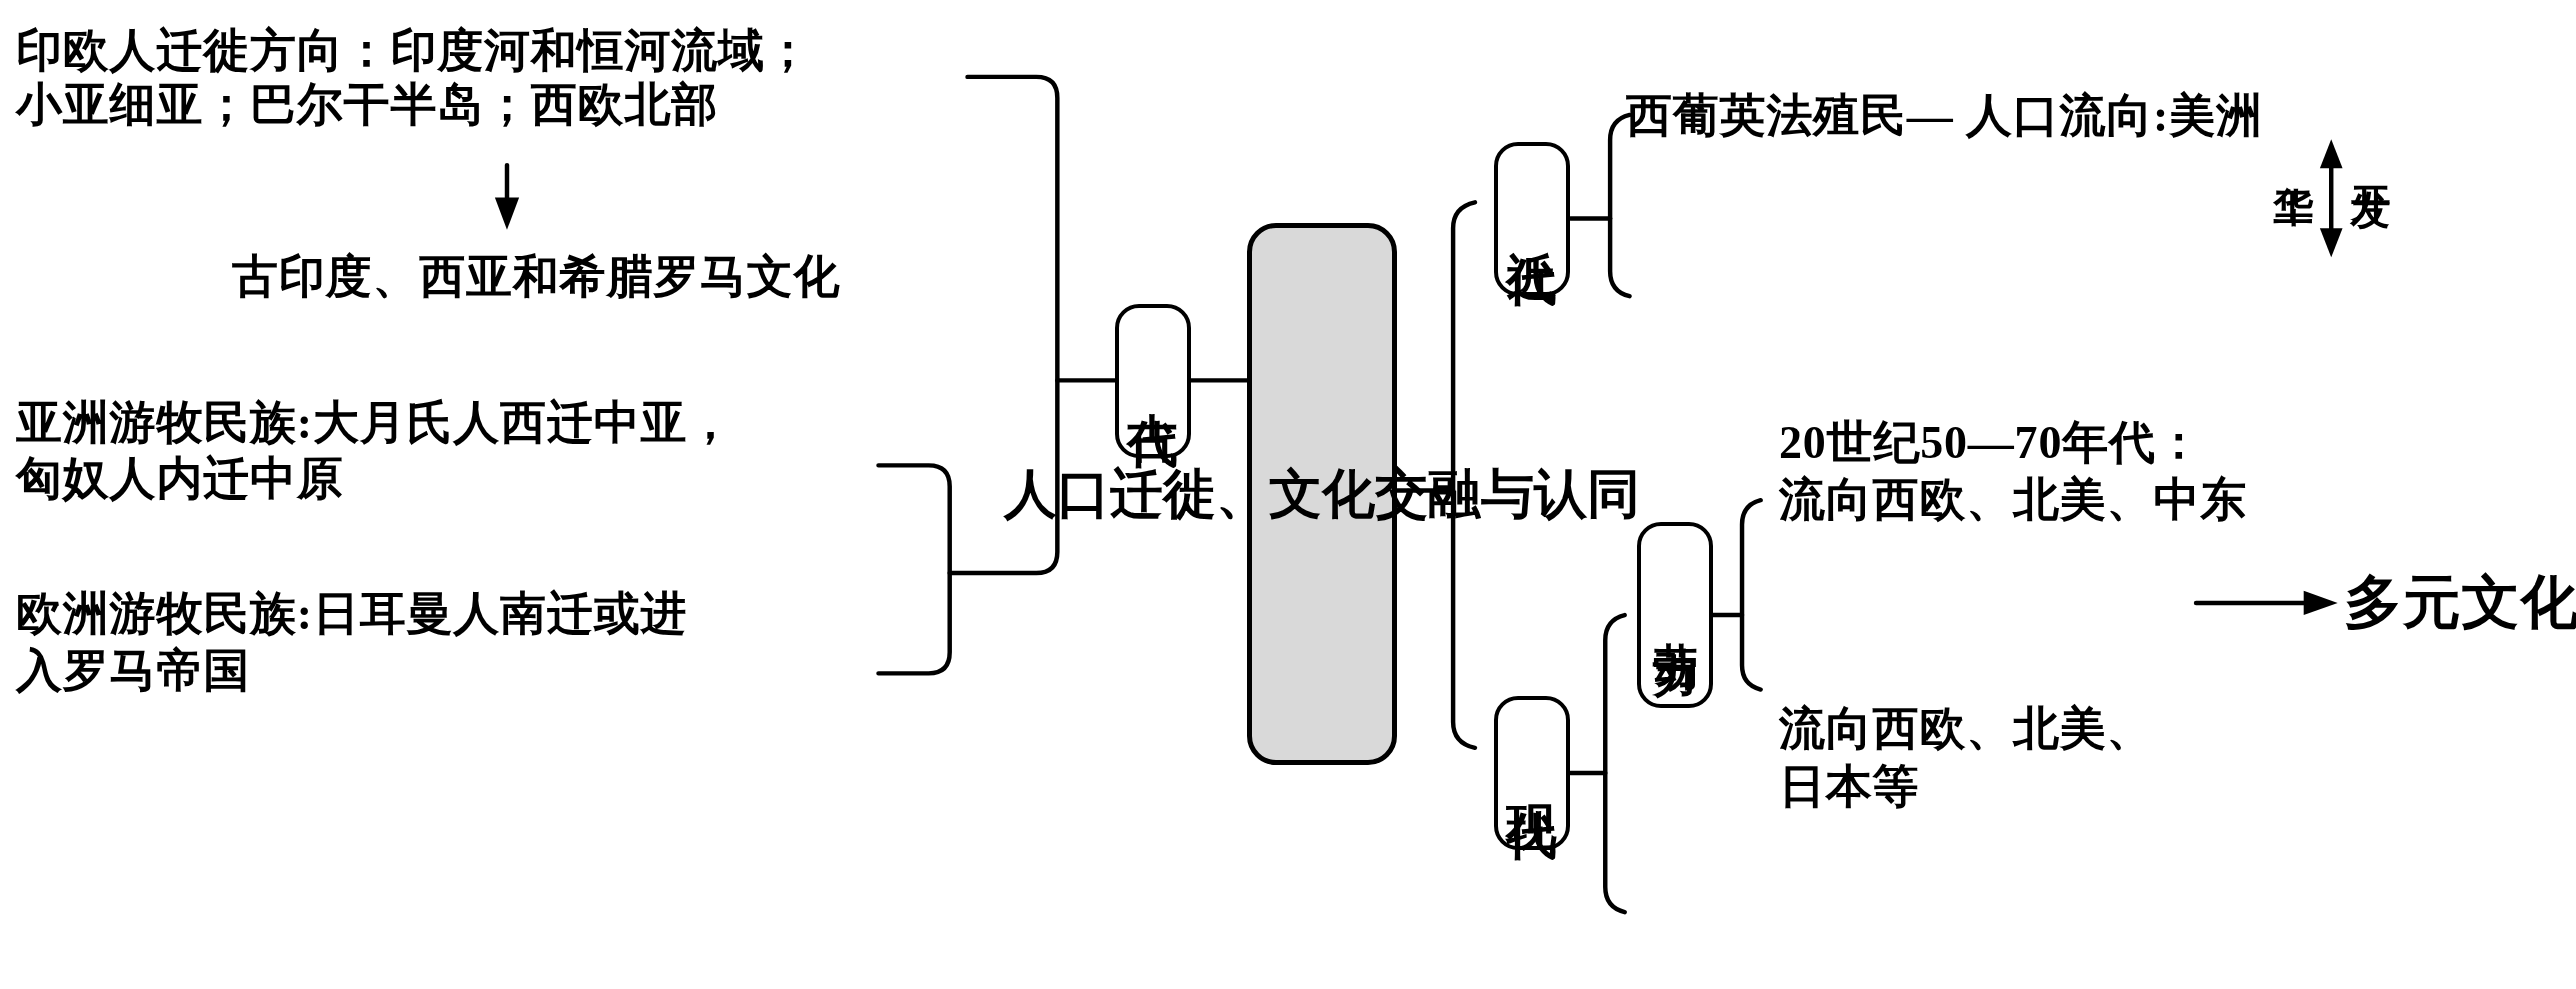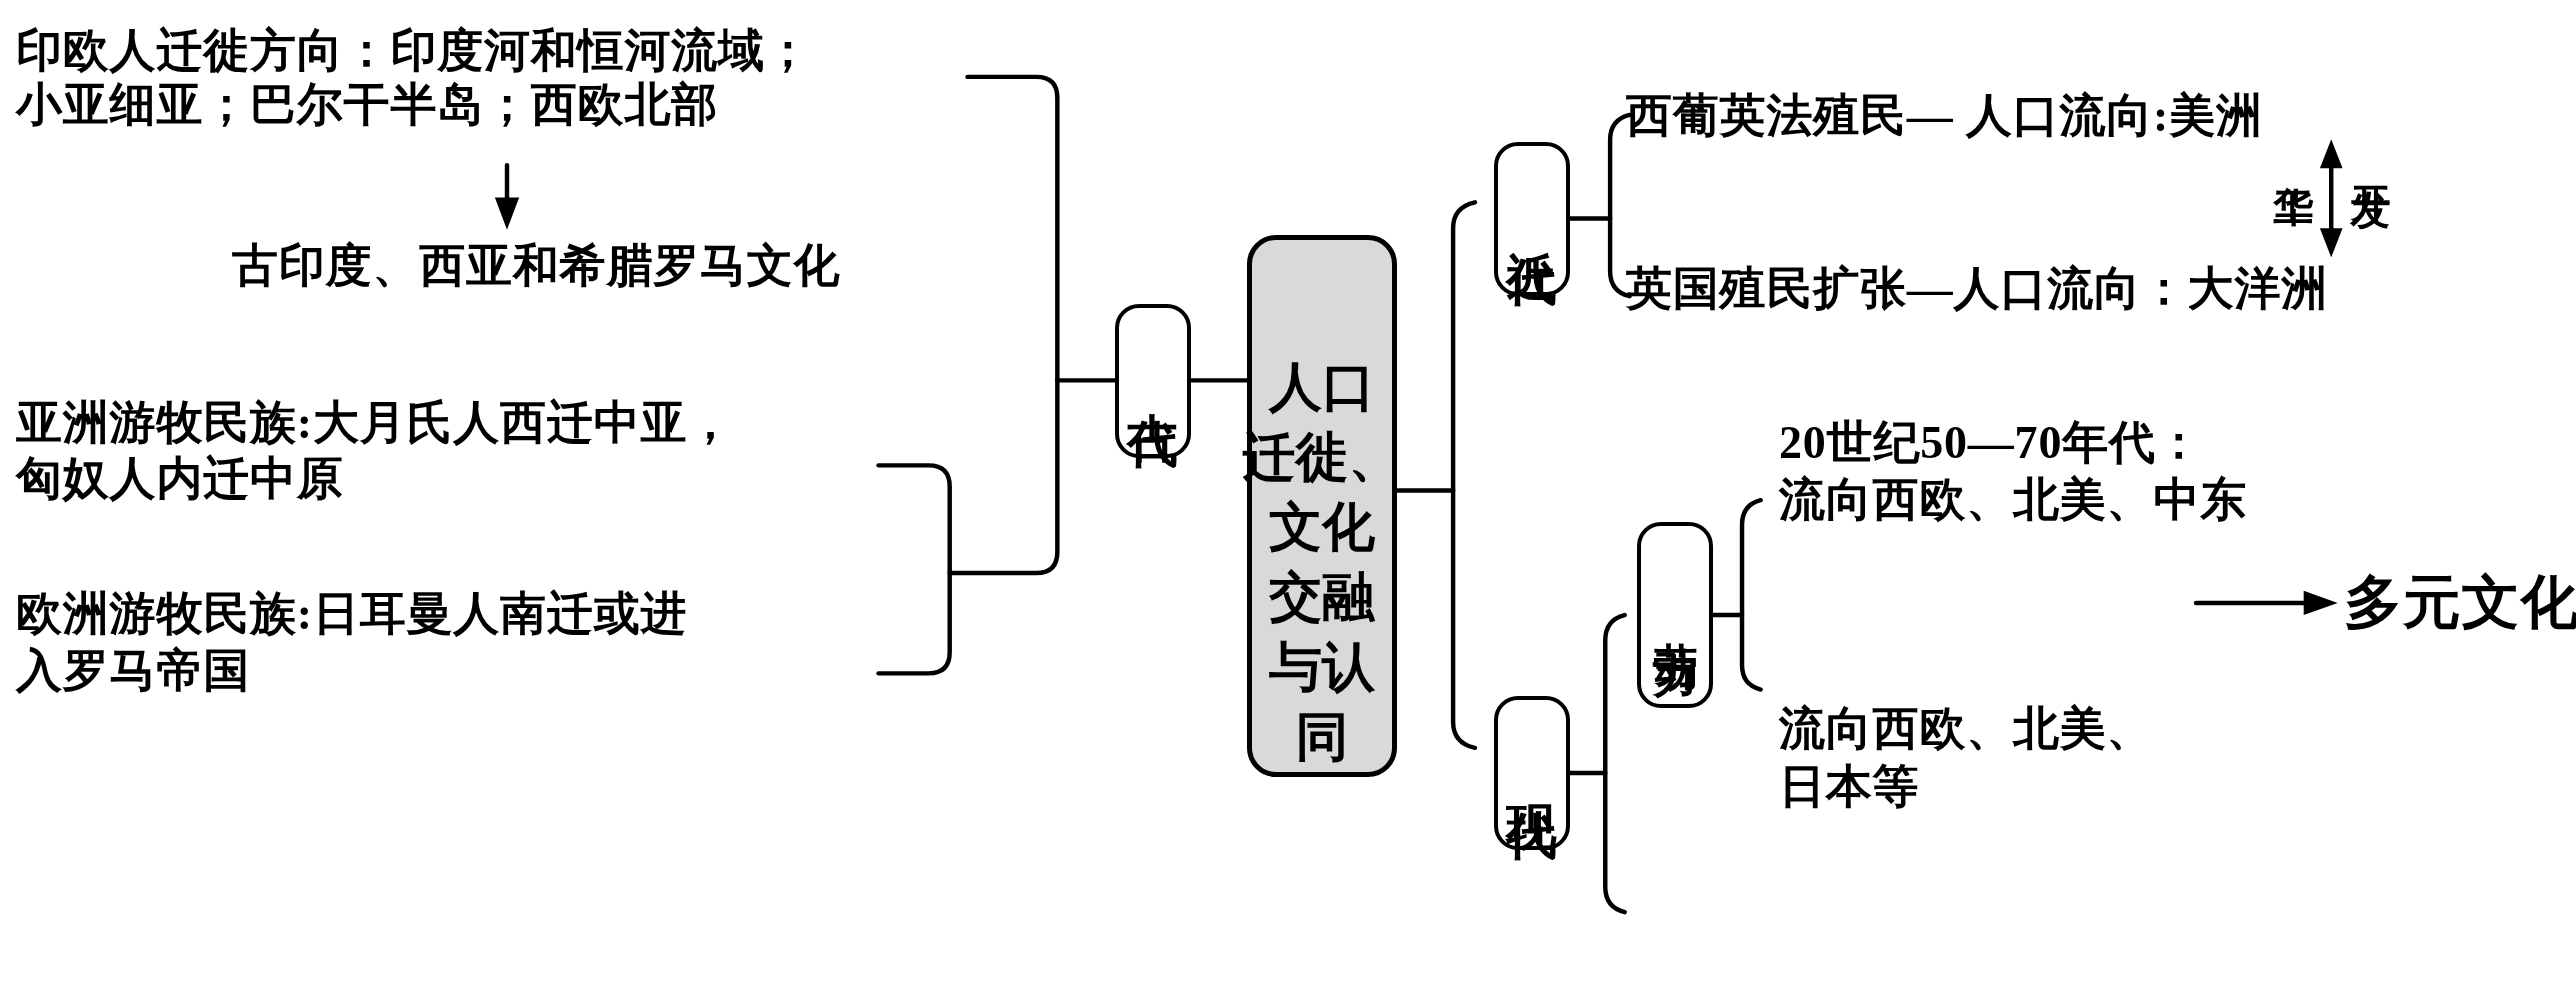--- a/index.html
+++ b/index.html
@@ -31,27 +31,27 @@
   }
   .vlabel{
     writing-mode:vertical-rl;
     text-orientation:upright;
     font-size:50px;
     letter-spacing:8px;
     line-height:1;
   }
   #center-node{
     position:absolute;
-    left:1247px;top:235px;width:150px;height:542px;
+    left:1247px;top:223px;width:150px;height:542px;
     background:#d9d9d9;
     border:5.7px solid #000000;
     border-radius:29px;
     box-sizing:border-box;
-    display:flex;flex-direction:column;
-    align-items:center;justify-content:flex-end;
+    display:flex;flex-direction:row;
+    align-items:center;justify-content:center;
   }
   #center-node .row{
     font-size:53px;line-height:70px;
     text-align:center;white-space:nowrap;
   }
   .vsmall{
     position:absolute;
     writing-mode:vertical-rl;
     text-orientation:upright;
     font-size:40px;
@@ -98,21 +98,21 @@
     <g fill="#000000" stroke="none">
       <polygon points="626,284 611,244 641,244"></polygon>
       <polygon points="2888,745 2846,730 2846,760"></polygon>
       <polygon points="2880,172 2866,208 2894,208"></polygon>
       <polygon points="2880,318 2866,282 2894,282"></polygon>
     </g>
   </svg>
 
   <div class="txt" style="left:16px;top:51px">印欧人迁徙方向：印度河和恒河流域；</div>
   <div class="txt" style="left:16px;top:105px">小亚细亚；巴尔干半岛；西欧北部</div>
-  <div class="txt" style="left:232px;top:266px">古印度、西亚和希腊罗马文化</div>
+  <div class="txt" style="left:232px;top:277px">古印度、西亚和希腊罗马文化</div>
   <div class="txt" style="left:16px;top:479px">匈奴人内迁中原</div>
   <div class="txt" style="left:16px;top:423px">亚洲游牧民族:大月氏人西迁中亚，</div>
   <div class="txt" style="left:16px;top:614px">欧洲游牧民族:日耳曼人南迁或进</div>
   <div class="txt" style="left:16px;top:671px">入罗马帝国</div>
 
   <div class="node" style="left:1115px;top:304px;width:76px;height:154px">
     <span class="vlabel">古代</span>
   </div>
 
   <div id="center-node">
@@ -132,21 +132,20 @@
     <span class="vlabel">现代</span>
   </div>
 
   <div class="node" style="left:1637px;top:522px;width:76px;height:186px">
     <span class="vlabel" style="font-size:45px;letter-spacing:5.7px">劳动力</span>
   </div>
 
   <div class="txt" style="left:1626px;top:116px">西葡英法殖民— 人口流向:美洲</div>
   <div class="vsmall" style="left:2273px;top:154px">华工</div>
   <div class="vsmall" style="left:2350px;top:154px">开发</div>
-  <div class="txt" style="left:1626px;top:289px">英国殖民扩张—人口流向：大洋洲</div>
 
   <div class="txt" style="left:1779px;top:443px">20世纪50—70年代：</div>
   <div class="txt" style="left:1779px;top:500px">流向西欧、北美、中东</div>
   <div class="txt big" style="left:2344px;top:603px">多元文化</div>
   <div class="txt" style="left:1779px;top:729px">流向西欧、北美、</div>
   <div class="txt" style="left:1779px;top:787px">日本等</div>
 
 </div>
 
 

